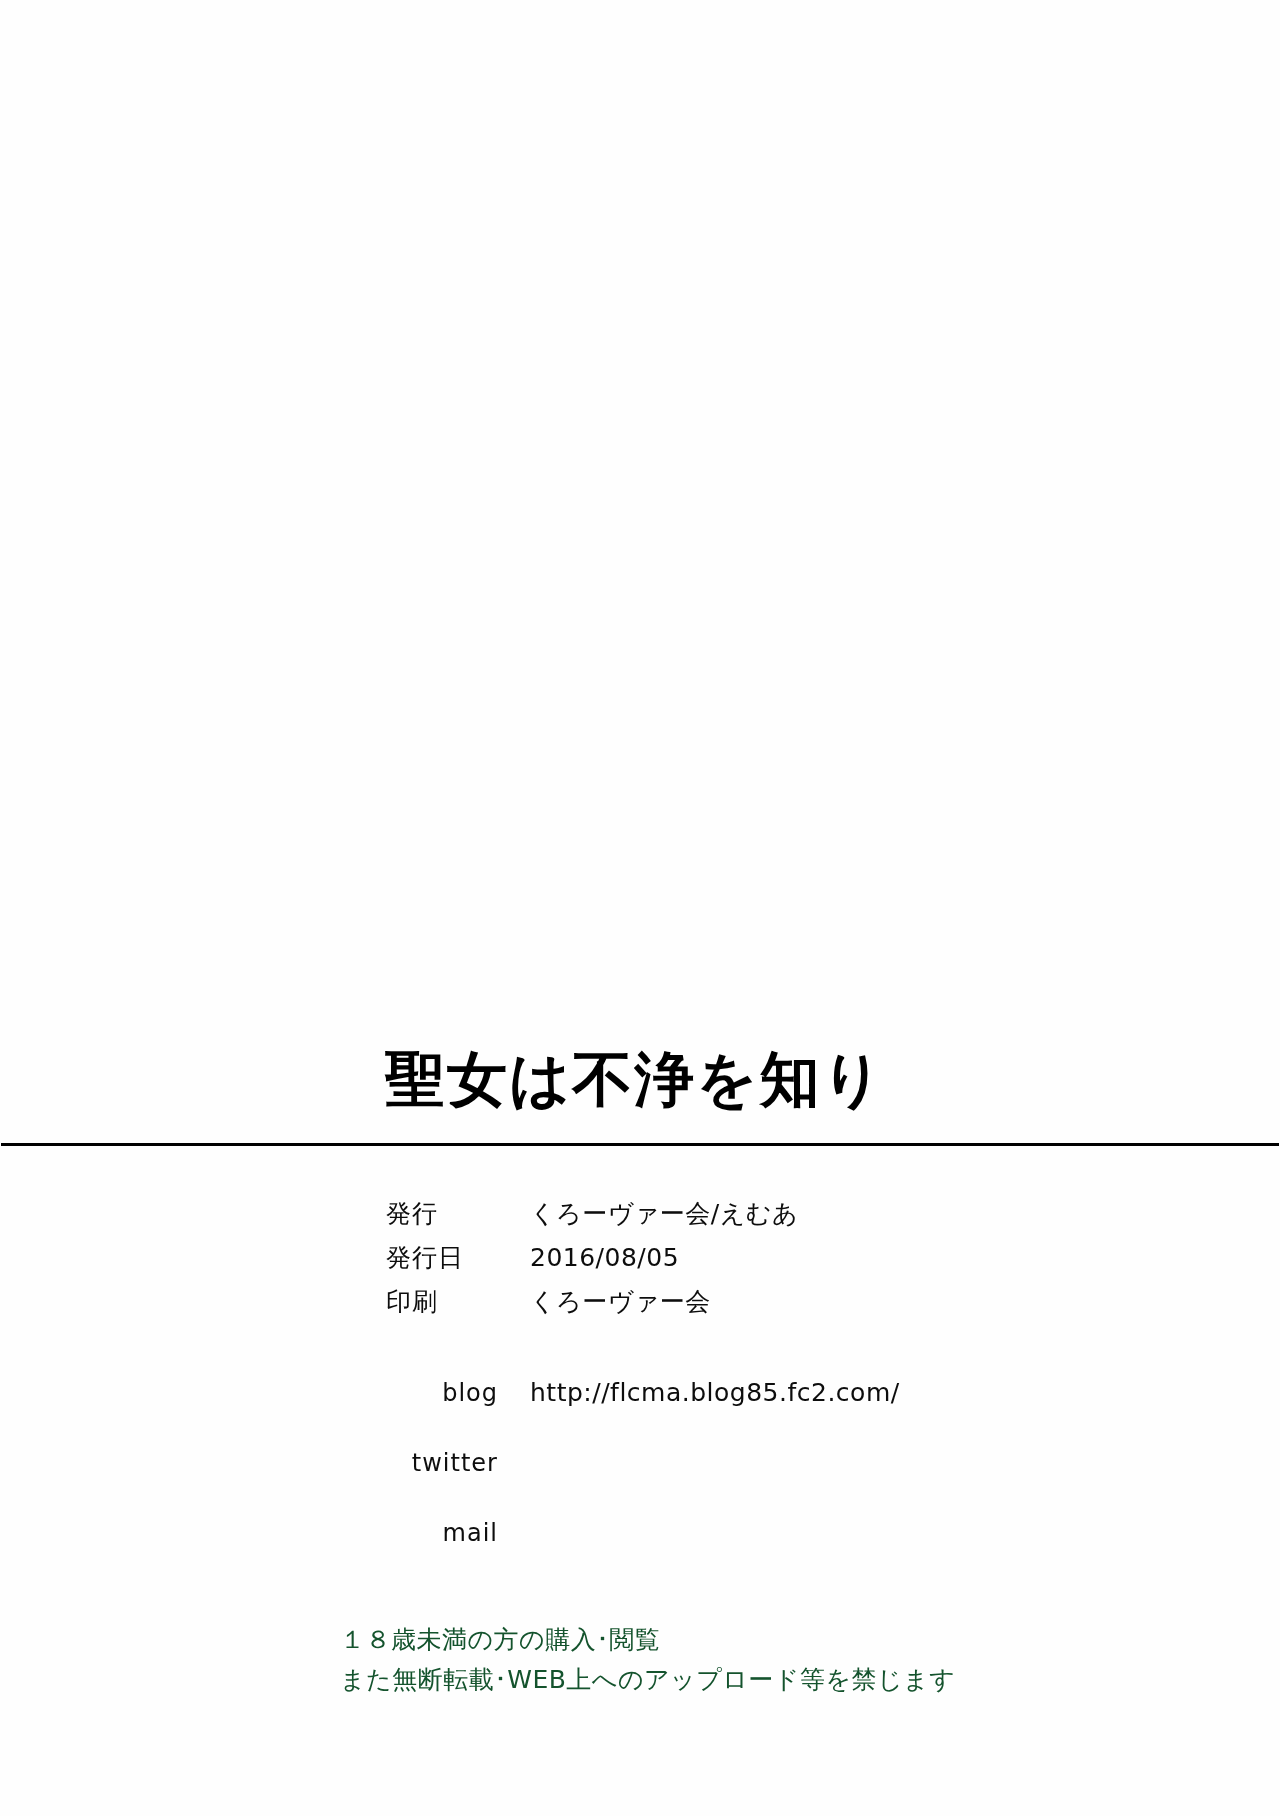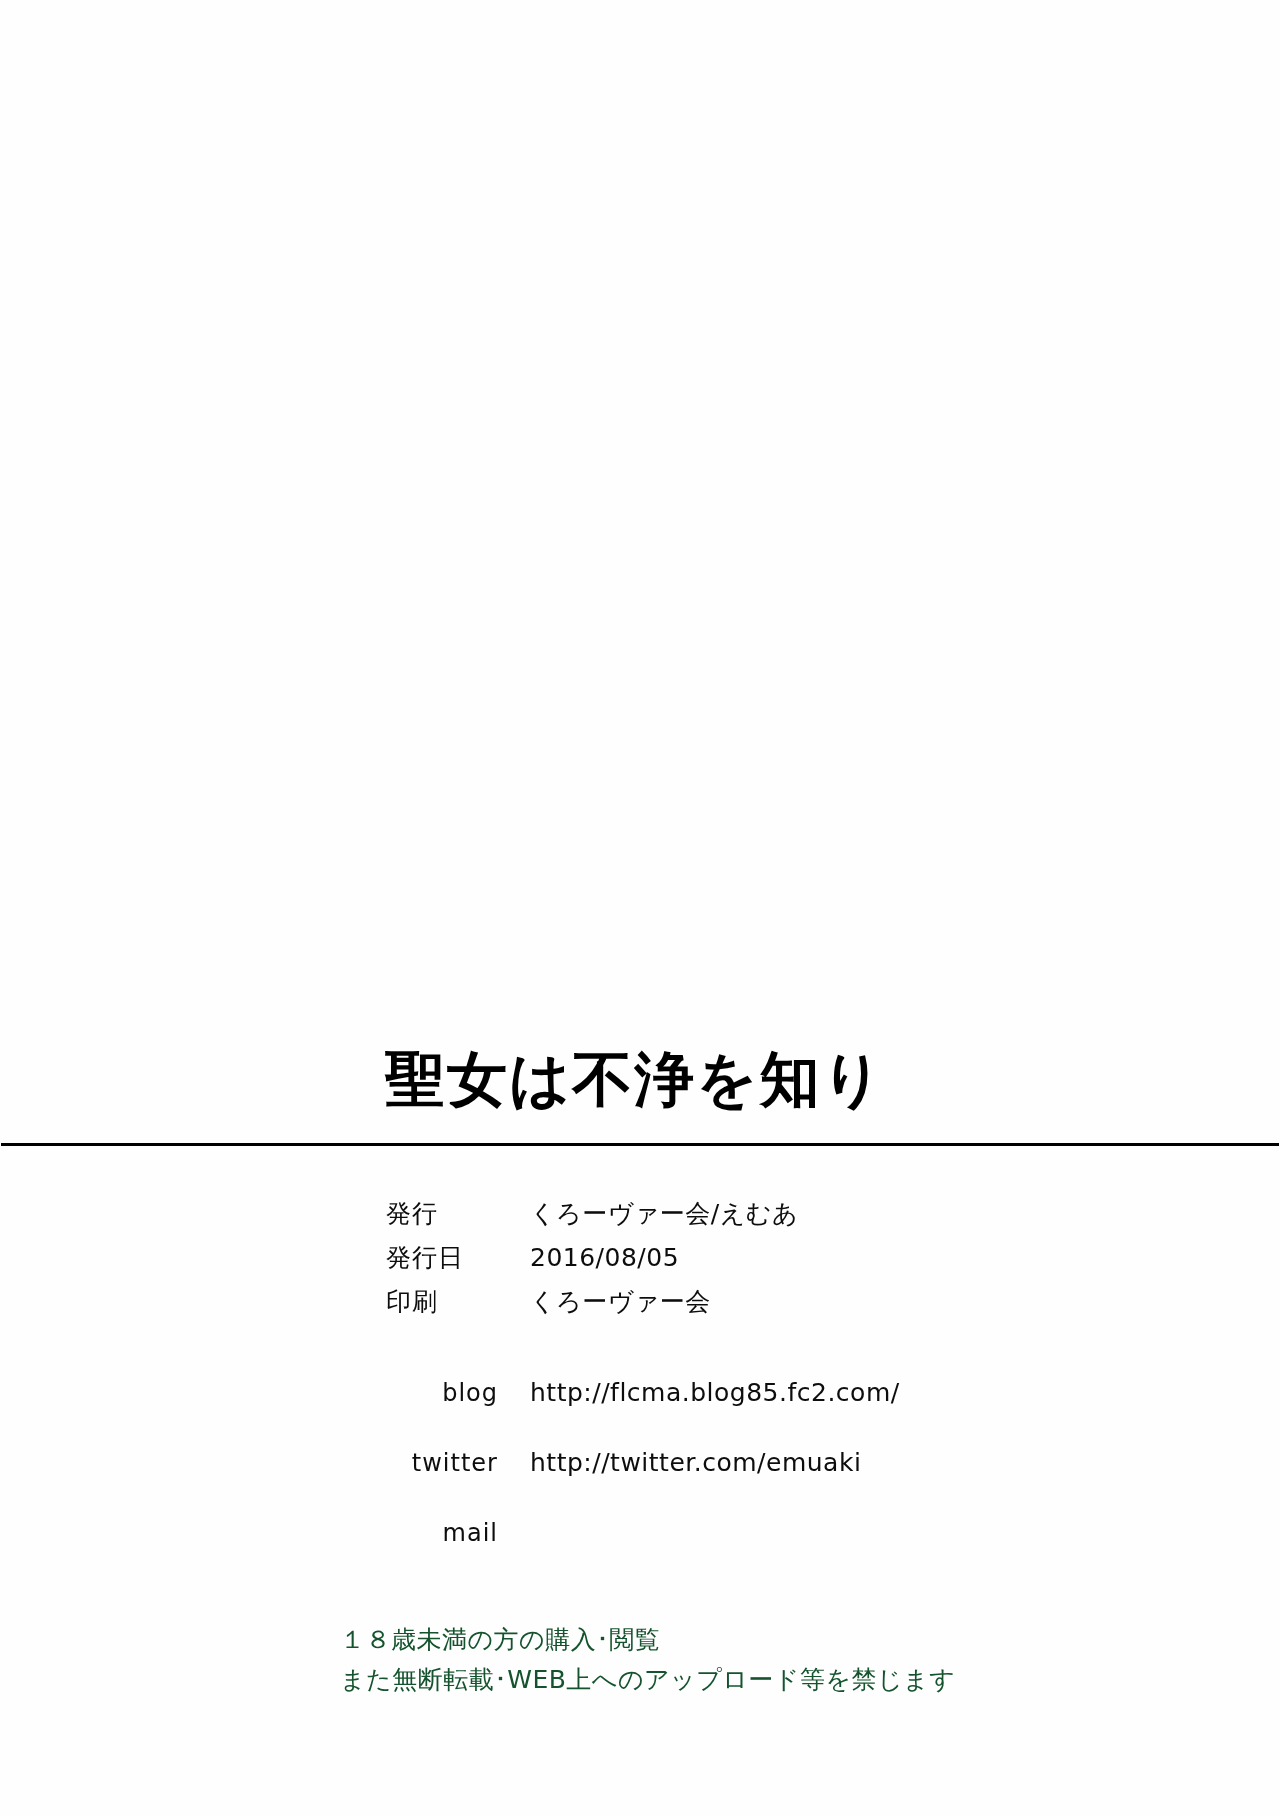--- a/index.html
+++ b/index.html
@@ -133,21 +133,20 @@
 
       <div class="links">
 
         <div class="info-row">
           <span class="lbl">blog</span>
           <span class="val">http://flcma.blog85.fc2.com/</span>
         </div>
 
         <div class="info-row">
           <span class="lbl">twitter</span>
-          <span class="val">http://twitter.com/emuaki</span>
         </div>
 
         <div class="info-row">
           <span class="lbl">mail</span>
         </div>
 
       </div>
     </div>
 
     <div class="notice">

